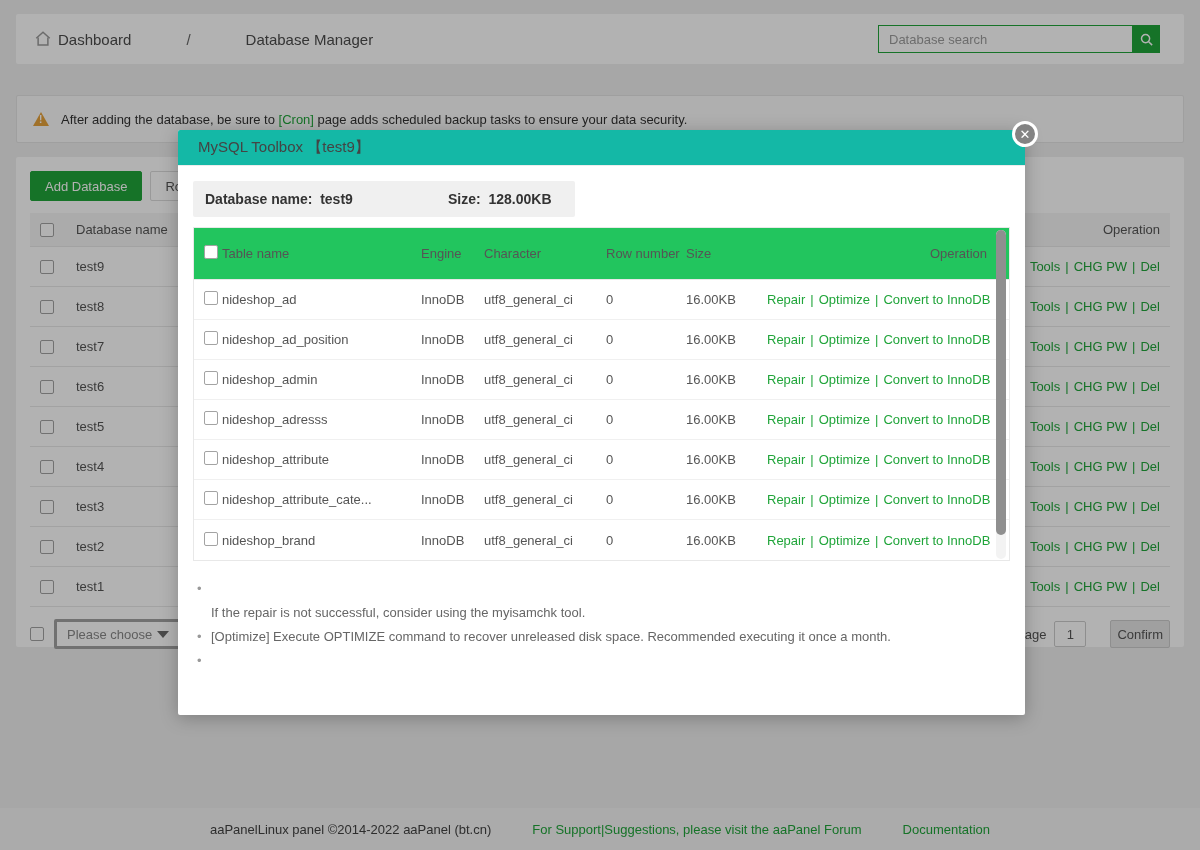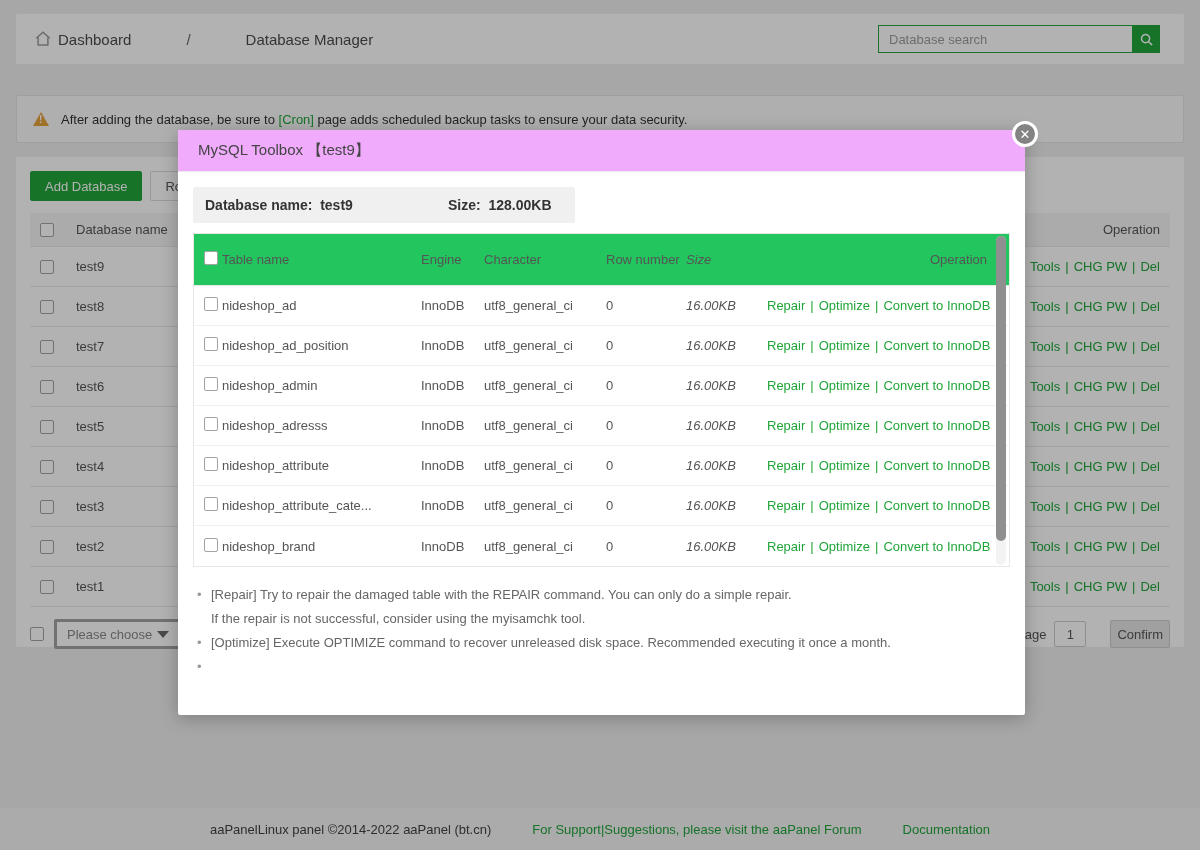--- a/index.html
+++ b/index.html
@@ -100,21 +100,21 @@
   }
   .footer .copy { color:#424242; }
   
   .overlay { position:absolute; inset:0; background:rgba(0,0,0,0.30); z-index:10; }
   .modal {
     position:absolute; left:178px; top:130px; width:847px; height:585px;
     background:#fff; border-radius:2px; z-index:20;
     box-shadow:0 3px 18px rgba(0,0,0,0.25);
   }
   .modal-title {
-    height:42px; background:#f0abfc; border-bottom:1px solid #ececec;
+    height:36px; background:#14b8a6; border-bottom:1px solid #ececec;
     border-radius:2px 2px 0 0; display:flex; align-items:center;
     padding-left:20px; font-size:15px; color:#444;
   }
   .modal-close {
     position:absolute; top:-9px; right:-13px; width:26px; height:26px;
     background:#838383; border:3px solid #fff; border-radius:50%;
     display:flex; align-items:center; justify-content:center; cursor:pointer; z-index:21;
   }
   .close-x { color:#fff; font-size:13px; font-weight:bold; line-height:1; }
   .close-x::before { content:"✕"; }
@@ -130,21 +130,21 @@
     height:52px; background:#22c55e; border-bottom:1px solid #e8e8e8;
     display:flex; align-items:center;
   }
   .m-row { height:40px; border-bottom:1px solid #f0f0f0; display:flex; align-items:center; background:#fff; }
   .m-row:last-child { border-bottom:none; }
   .c-cb { width:28px; padding-left:10px; flex:none; }
   .c-name { width:199px; flex:none; white-space:nowrap; overflow:hidden; }
   .c-eng { width:63px; flex:none; }
   .c-chr { width:122px; flex:none; }
   .c-row { width:80px; flex:none; }
-  .c-size { flex:1;font-style:italic; }
+  .c-size { flex:1; }
   .c-op { width:242px; flex:none; text-align:right; padding-right:22px; white-space:nowrap; }
   .m-scroll {
     position:absolute; top:2px; right:3px; width:10px; height:329px;
     background:#f3f3f3; border-radius:5px;
   }
   .m-thumb { position:absolute; top:0; left:0; width:10px; height:305px; background:#8f8f8f; border-radius:5px; }
   
   .notes { margin:16px 0 0 4px; font-size:13px; color:#666; }
   .note-line { line-height:24px; display:flex; }
   .bullet { width:14px; color:#999; flex:none; }
@@ -409,21 +409,20 @@
 
       <div class="m-scroll">
         <div class="m-thumb"></div>
       </div>
     </div>
 
     <div class="notes">
 
         <div class="note-line">
           <span class="bullet">•</span>
-          <span>[Repair] Try to repair the damaged table with the REPAIR command. You can only do a simple repair.</span>
         </div>
 
         <div class="note-line">
           <span class="bullet hide">•</span>
           <span>If the repair is not successful, consider using the myisamchk tool.</span>
         </div>
 
         <div class="note-line">
           <span class="bullet">•</span>
           <span>[Optimize] Execute OPTIMIZE command to recover unreleased disk space. Recommended executing it once a month.</span>

